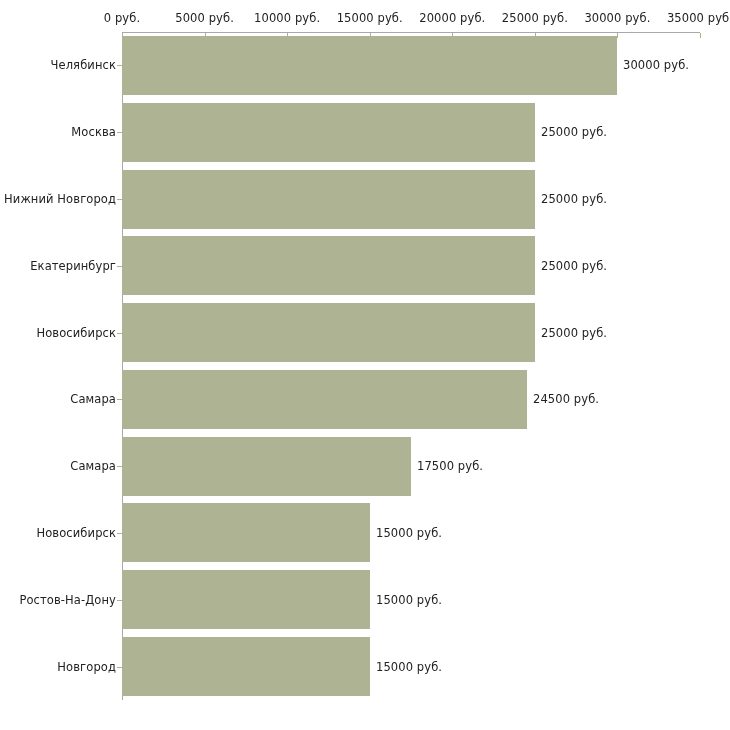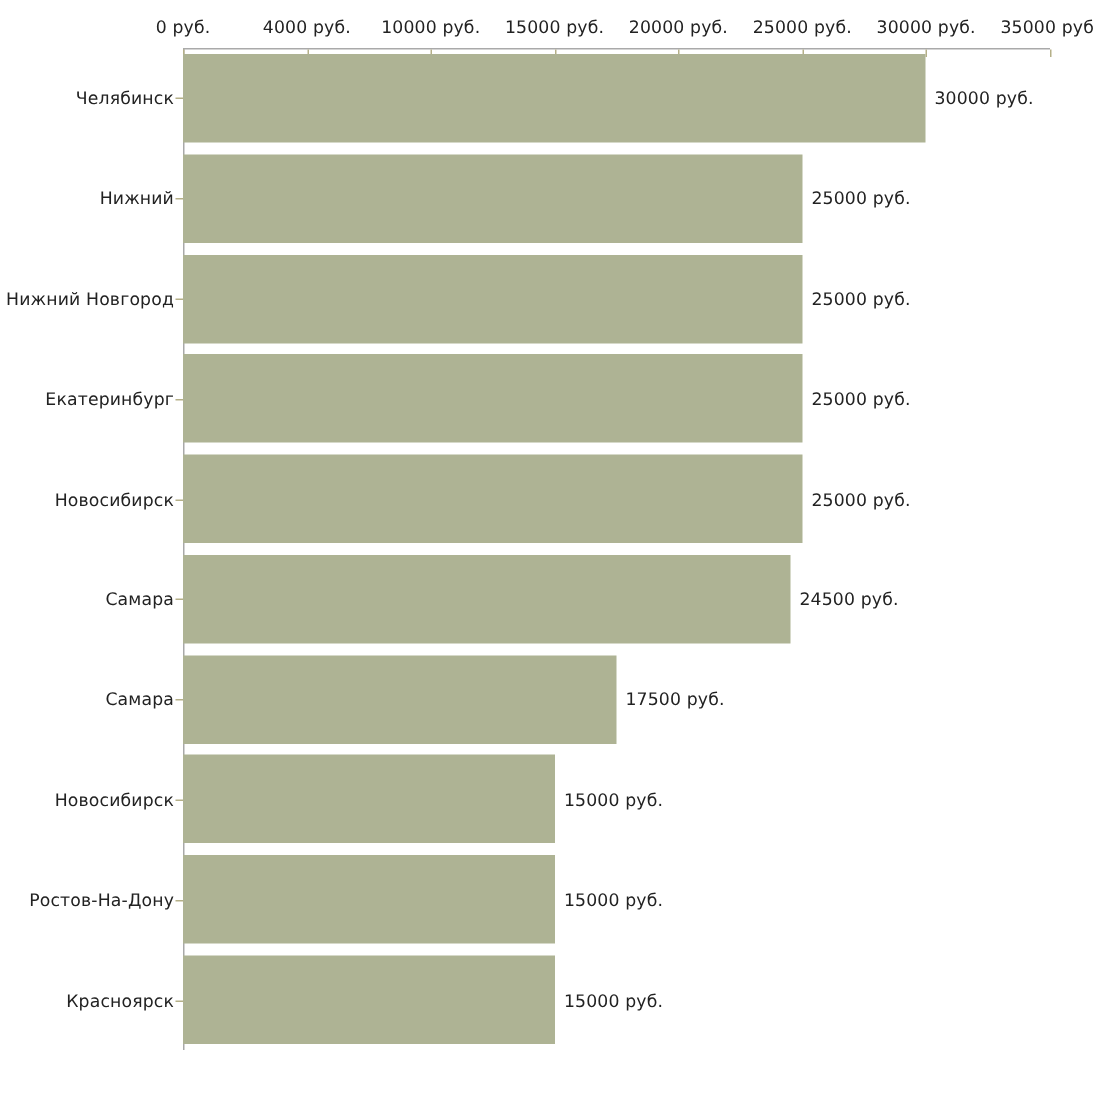--- a/index.html
+++ b/index.html
@@ -94,55 +94,55 @@
 
 <div id="chart-root">
 
   <div class="x-axis-line"></div>
   <div class="y-axis-line"></div>
 
   <div id="x-ticks">
       <div class="x-tick" style="left: 122px;"></div>
       <div class="x-tick-label" style="left: 122px;">0 руб.</div>
       <div class="x-tick" style="left: 204.571px;"></div>
-      <div class="x-tick-label" style="left: 204.571px;">4000 руб.</div>
+      <div class="x-tick-label" style="left: 204.571px;">5000 руб.</div>
       <div class="x-tick" style="left: 287.143px;"></div>
       <div class="x-tick-label" style="left: 287.143px;">10000 руб.</div>
       <div class="x-tick" style="left: 369.714px;"></div>
       <div class="x-tick-label" style="left: 369.714px;">15000 руб.</div>
       <div class="x-tick" style="left: 452.286px;"></div>
       <div class="x-tick-label" style="left: 452.286px;">20000 руб.</div>
       <div class="x-tick" style="left: 534.857px;"></div>
       <div class="x-tick-label" style="left: 534.857px;">25000 руб.</div>
       <div class="x-tick" style="left: 617.429px;"></div>
       <div class="x-tick-label" style="left: 617.429px;">30000 руб.</div>
       <div class="x-tick" style="left: 700px;"></div>
       <div class="x-tick-label" style="left: 700px;">35000 руб.</div>
     </div>
   <div id="y-ticks">
       <div class="y-tick" style="top: 65px;"></div>
       <div class="y-tick-label" style="top: 65px;">Челябинск</div>
       <div class="y-tick" style="top: 132px;"></div>
-      <div class="y-tick-label" style="top: 132px;">Нижний</div>
+      <div class="y-tick-label" style="top: 132px;">Москва</div>
       <div class="y-tick" style="top: 199px;"></div>
       <div class="y-tick-label" style="top: 199px;">Нижний Новгород</div>
       <div class="y-tick" style="top: 266px;"></div>
       <div class="y-tick-label" style="top: 266px;">Екатеринбург</div>
       <div class="y-tick" style="top: 333px;"></div>
       <div class="y-tick-label" style="top: 333px;">Новосибирск</div>
       <div class="y-tick" style="top: 399px;"></div>
       <div class="y-tick-label" style="top: 399px;">Самара</div>
       <div class="y-tick" style="top: 466px;"></div>
       <div class="y-tick-label" style="top: 466px;">Самара</div>
       <div class="y-tick" style="top: 533px;"></div>
       <div class="y-tick-label" style="top: 533px;">Новосибирск</div>
       <div class="y-tick" style="top: 600px;"></div>
       <div class="y-tick-label" style="top: 600px;">Ростов-На-Дону</div>
       <div class="y-tick" style="top: 667px;"></div>
-      <div class="y-tick-label" style="top: 667px;">Красноярск</div>
+      <div class="y-tick-label" style="top: 667px;">Новгород</div>
     </div>
   <div id="bars">
       <div class="bar" title="Челябинск: 30000 руб." style="top: 36px; height: 59px; width: 495px; background: rgb(174, 179, 148);"></div>
       <div class="bar-label" style="left: 623px; top: 65px;">30000 руб.</div>
       <div class="bar" title="Москва: 25000 руб." style="top: 103px; height: 59px; width: 413px; background: rgb(174, 179, 148);"></div>
       <div class="bar-label" style="left: 541px; top: 132px;">25000 руб.</div>
       <div class="bar" title="Нижний Новгород: 25000 руб." style="top: 170px; height: 59px; width: 413px; background: rgb(174, 179, 148);"></div>
       <div class="bar-label" style="left: 541px; top: 199px;">25000 руб.</div>
       <div class="bar" title="Екатеринбург: 25000 руб." style="top: 236px; height: 59px; width: 413px; background: rgb(174, 179, 148);"></div>
       <div class="bar-label" style="left: 541px; top: 266px;">25000 руб.</div>

